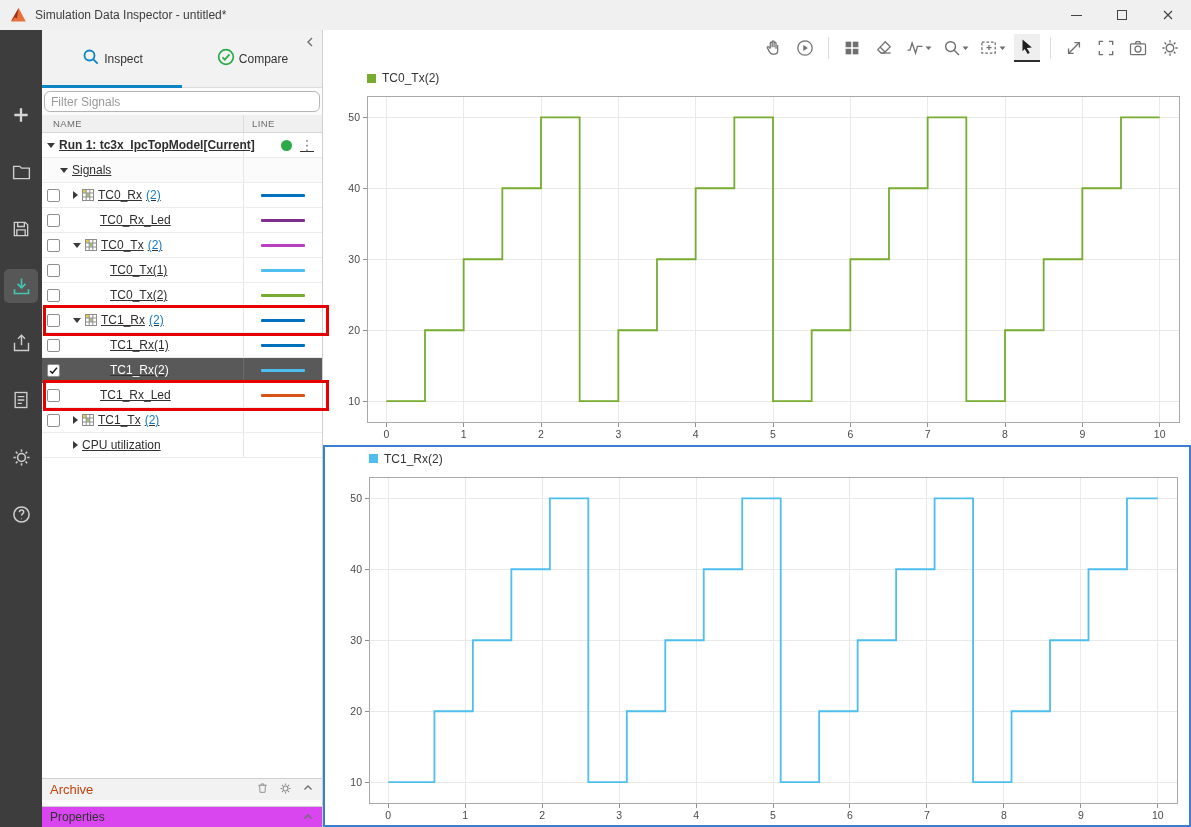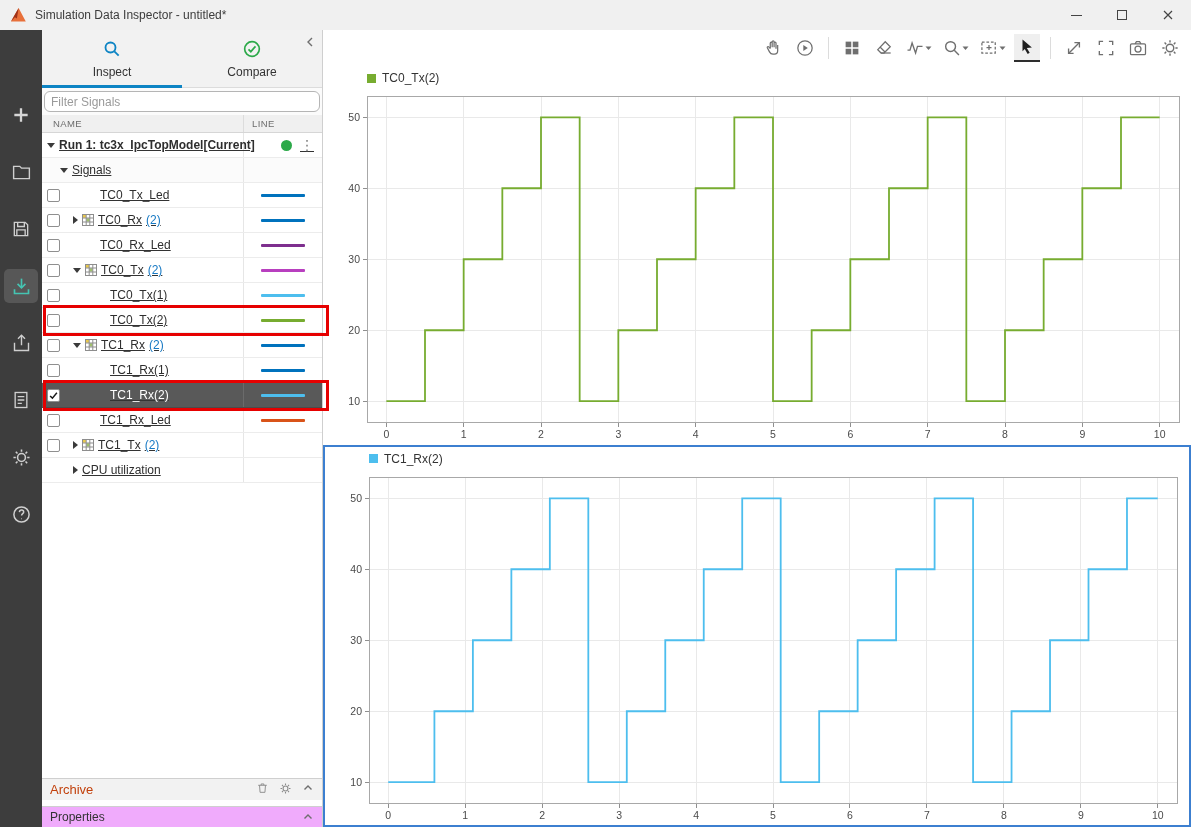--- a/index.html
+++ b/index.html
@@ -18,21 +18,21 @@
   .bodyrow{display:flex;height:797px;}
 
   
   .strip{width:42px;background:#3d3d3d;display:flex;flex-direction:column;align-items:center;padding-top:68px;flex:none;}
   .sbtn{width:34px;height:34px;display:flex;align-items:center;justify-content:center;margin-bottom:23px;border-radius:5px;}
   .sbtn.active{background:#575757;}
 
   
   .sidebar{width:281px;background:#f7f7f7;border-right:1px solid #cfcfcf;display:flex;flex-direction:column;flex:none;position:relative;}
   .tabs{height:58px;background:#f2f2f2;border-bottom:1px solid #dcdcdc;display:flex;position:relative;flex:none;}
-  .tab{width:50%;display:flex;flex-direction:column;align-items:center;justify-content:center;gap:3px;position:relative;}
+  .tab{width:50%;display:flex;flex-direction:row;align-items:center;justify-content:center;gap:3px;position:relative;}
   .tab.active::after{content:"";position:absolute;left:0;bottom:-1px;width:100%;height:3px;background:#0d84c4;}
   .tablabel{font-size:12px;color:#333;}
   .collapse{position:absolute;top:6px;right:6px;}
   .filterwrap{padding:3px 1px;background:#fbfbfb;flex:none;}
   .filter{width:calc(100% - 2px);margin:0 1px;height:21px;border:1px solid #b5b5b5;border-radius:6px;padding:0 6px;font-size:12px;color:#333;background:#fff;}
   .filter::placeholder{color:#9a9a9a;}
   .colhdr{height:18px;background:#f0f0f0;border-bottom:1px solid #d6d6d6;display:flex;align-items:center;font-size:9.5px;color:#6d6d6d;letter-spacing:.4px;flex:none;}
   .ch-name{flex:1;padding-left:11px;border-right:1px solid #dcdcdc;height:100%;display:flex;align-items:center;}
   .ch-line{width:78px;padding-left:8px;}
   .rowhost{background:#d946ef;flex:none;text-decoration:underline;}
@@ -55,21 +55,21 @@
   .dot{width:11px;height:11px;border-radius:50%;background:#2ca949;flex:none;}
   .ellip{color:#7a7a7a;font-size:14px;line-height:1;}
   .srow.selected{background:#595959;border-bottom-color:#4c4c4c;}
   .srow.selected .ncell{border-right-color:#6b6b6b;}
   .srow.selected .lbl{color:#fff;}
   .flexspace{flex:1;background:#fff;}
   .archbar{height:22px;background:#f2f2f2;border-top:1px solid #cfcfcf;display:flex;align-items:center;padding:0 8px;flex:none;}
   .archlabel{font-size:13px;color:#c2410c;}
   .abicons{margin-left:auto;display:flex;gap:10px;align-items:center;}
   .archgap{height:6px;background:#fff;flex:none;}
-  .propbar{height:21px;background:#f0abfc;border-top:1px solid #cfcfcf;display:flex;align-items:center;padding:0 8px;flex:none;}
+  .propbar{height:21px;background:#d946ef;border-top:1px solid #cfcfcf;display:flex;align-items:center;padding:0 8px;flex:none;}
   .propbar .pbicon{margin-left:auto;display:flex;}
 
   
   .main{flex:1;display:flex;flex-direction:column;background:#fff;min-width:0;}
   .ptoolbar{height:36px;display:flex;align-items:center;justify-content:flex-end;padding-right:8px;gap:6px;flex:none;}
   .tool{height:28px;min-width:26px;display:flex;align-items:center;justify-content:center;border-radius:3px;padding:0 2px;}
   .tool.selected-tool{background:#efefef;border-bottom:2px solid #2e2e2e;border-radius:0;}
   .tsep{width:1px;height:22px;background:#dcdcdc;margin:0 4px;}
   .chart{flex:1;display:flex;flex-direction:column;min-height:0;position:relative;background:#fff;}
   .chart.selected{border:2px solid #3c7fd0;}
@@ -206,30 +206,20 @@
               <span class="ellip">⋮</span>
             </div>
           </div>
           <div class="srow kind-section">
             <div class="ncell">
               <span class="sp" style="width: 18px;"></span>
               <span class="caret down"></span>
               <span class="lbl">Signals</span>
             </div>
             <div class="lcell"></div>
-          </div>
-          <div class="srow kind-signal">
-            <div class="ncell">
-              <span class="cb"></span>
-              <span class="sp" style="width: 40px;"></span>
-              <span class="lbl">TC0_Tx_Led</span>
-            </div>
-            <div class="lcell">
-              <span class="lswatch" style="background: rgb(0, 114, 189);"></span>
-            </div>
           </div>
           <div class="srow kind-group">
             <div class="ncell">
               <span class="cb"></span>
               <span class="sp" style="width: 13px;"></span>
               <span class="caret right"></span>
               <span class="matrix">
                 <svg viewBox="0 0 12 12" width="12" height="12">
                   <rect x="0.5" y="0.5" width="11" height="11" fill="#fff" stroke="#8d8d8d"></rect>
                   <rect x="1" y="1" width="3" height="2.8" fill="#e9c94d"></rect>

